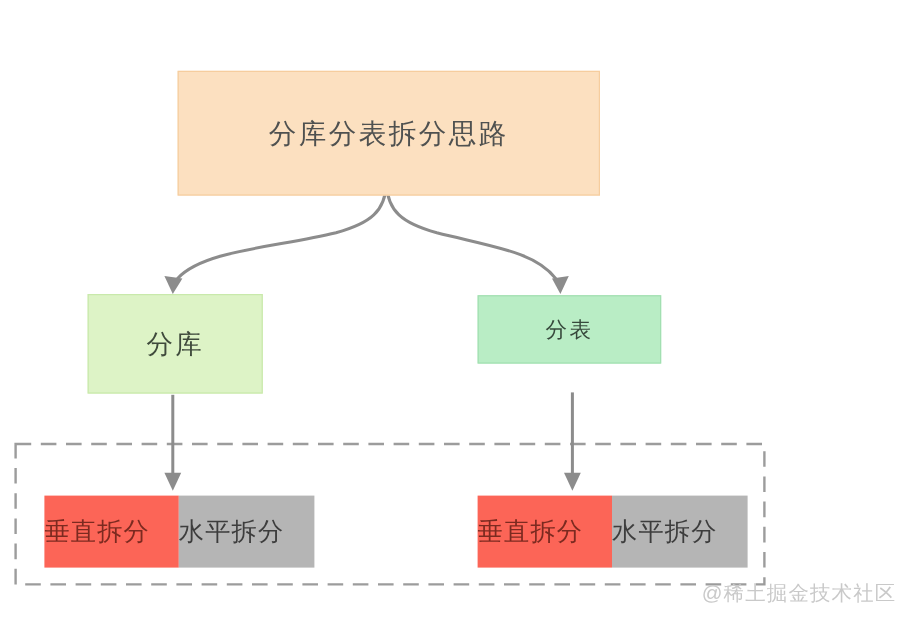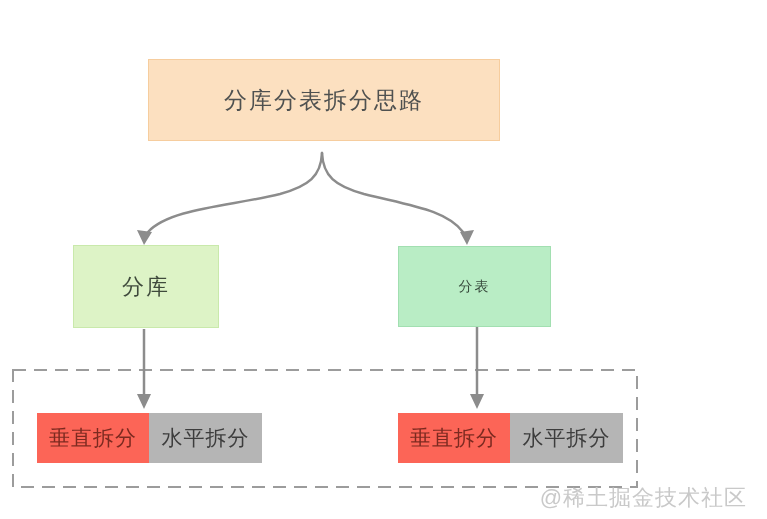--- a/index.html
+++ b/index.html
@@ -20,45 +20,45 @@
   .arrows{position:absolute; left:0; top:0; width:767px; height:519px;}
   .arrows path{fill:none; stroke:var(--arrow); stroke-width:2.5; stroke-linecap:round;}
   .arrows line{stroke:var(--arrow); stroke-width:2.5;}
   .arrows polygon{fill:var(--arrow); stroke:none;}
   .arrows .group-rect{fill:none; stroke:var(--group-border); stroke-width:2; stroke-dasharray:13 8;}
   .node{
     position:absolute; display:flex; align-items:center; justify-content:center;
     box-sizing:border-box; letter-spacing:2px;
   }
   .node-root{
-    left:148px; top:59px; width:352px; height:82px;
+    left:148px; top:59px; width:352px; height:104px;
     background:var(--root-fill); border:1px solid var(--root-border);
     color:var(--root-text); font-size:23px;
   }
   .node-db{
     left:73px; top:245px; width:146px; height:83px;
     background:var(--db-fill); border:1px solid var(--db-border);
     color:var(--db-text); font-size:22px;
   }
   .node-table{
-    left:398px; top:246px; width:153px; height:81px;
+    left:398px; top:246px; width:153px; height:57px;
     background:var(--table-fill); border:1px solid var(--table-border);
-    color:var(--table-text); font-size:14px;
+    color:var(--table-text); font-size:18px;
   }
   .pair{position:absolute; top:413px; height:60px; display:flex;}
   .pair-left{left:37px;}
   .pair-right{left:398px;}
   .cell{
-    display:flex; align-items:center; justify-content:center;
-    height:50px; font-size:21px; letter-spacing:1px; box-sizing:border-box;
+    display:flex; align-items:center; 
+    height:60px; font-size:21px; letter-spacing:1px; box-sizing:border-box;
   }
   .cell-vertical{width:112px; background:var(--vertical-fill); color:var(--vertical-text);}
   .cell-horizontal{width:113px; background:var(--horizontal-fill); color:var(--horizontal-text);}
   .watermark{
-    position:absolute; right:20px; top:483px; font-size:22px;
+    position:absolute; right:20px; top:483px; font-size:17px;
     color:var(--watermark); letter-spacing:1px;
   }
 </style>
 </head>
 <body>
 
 <div class="canvas">
 
   <svg class="arrows" viewBox="0 0 767 519" xmlns="http://www.w3.org/2000/svg">
 

